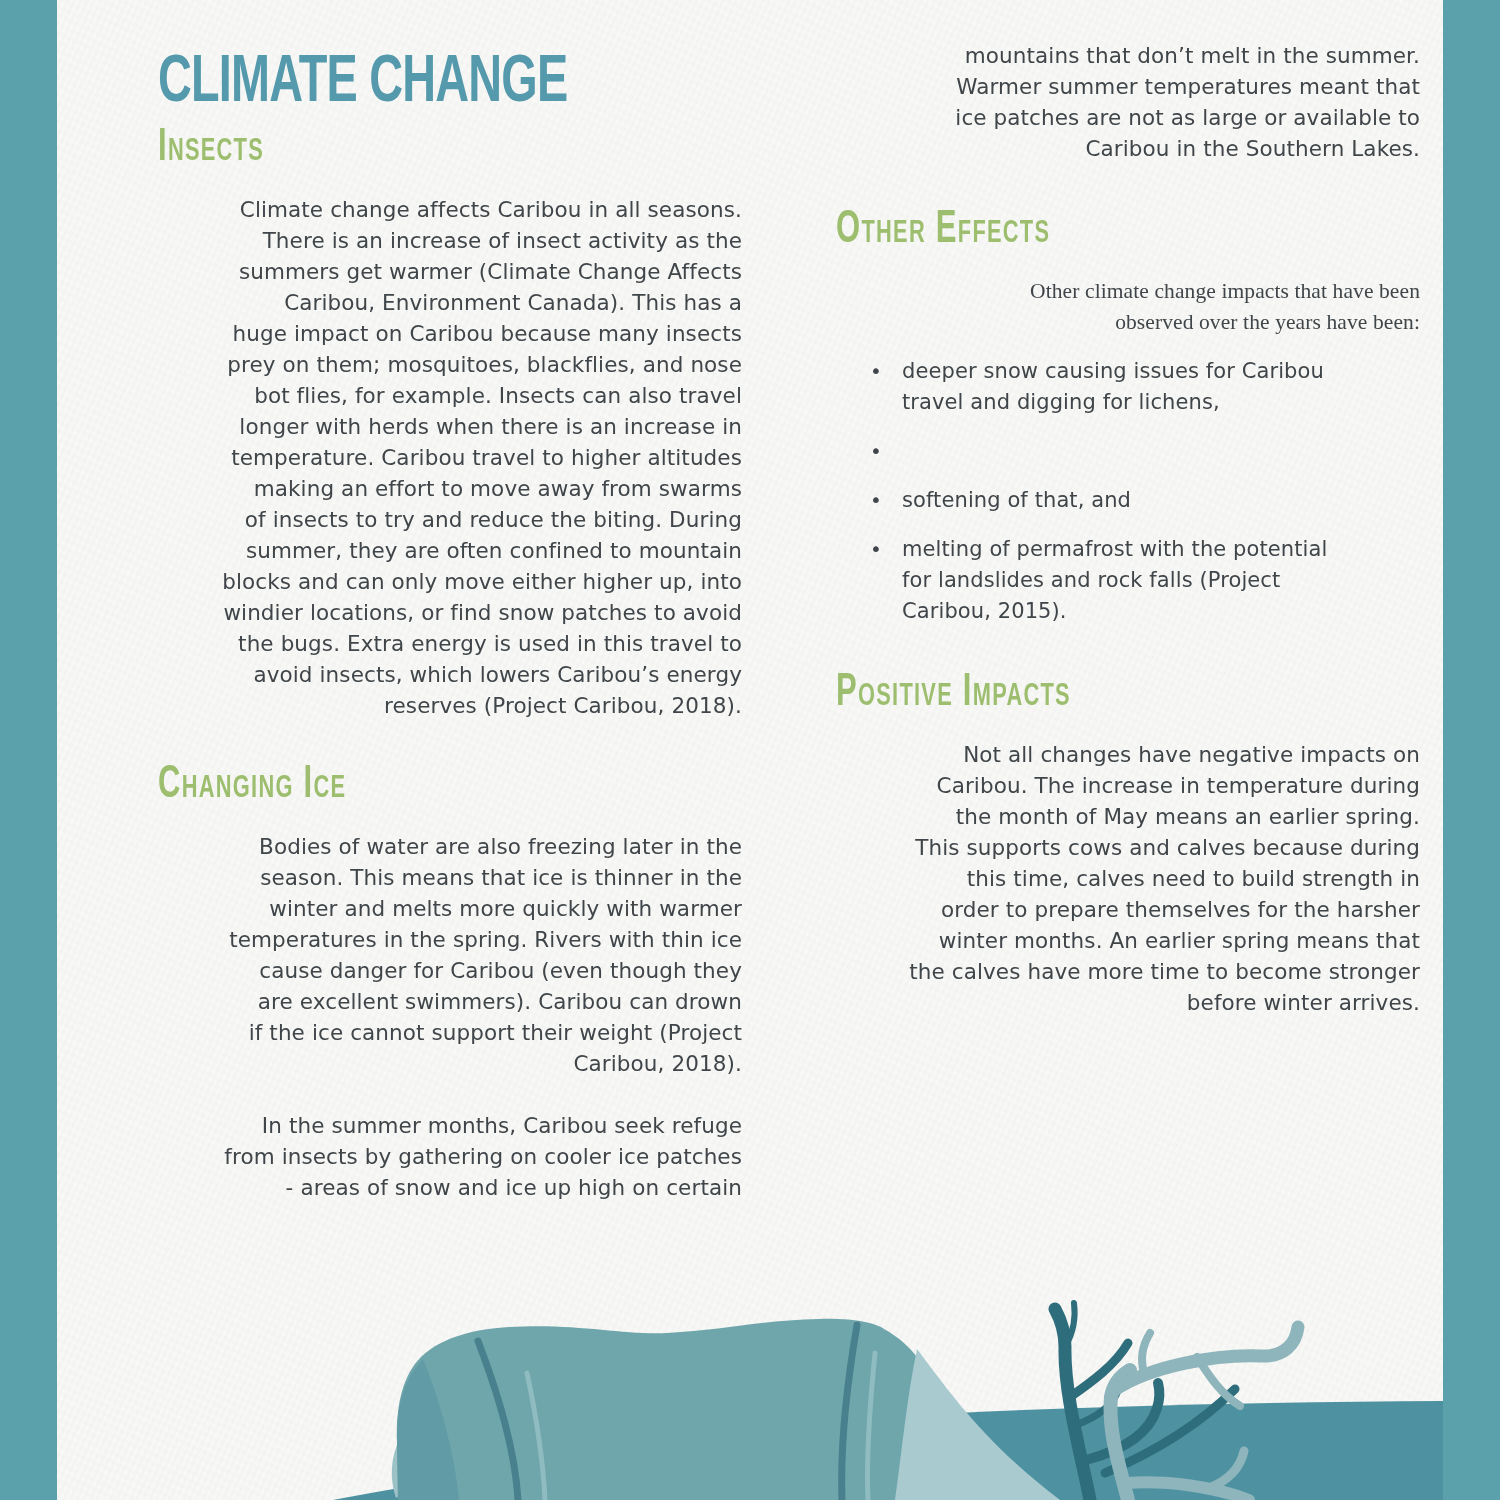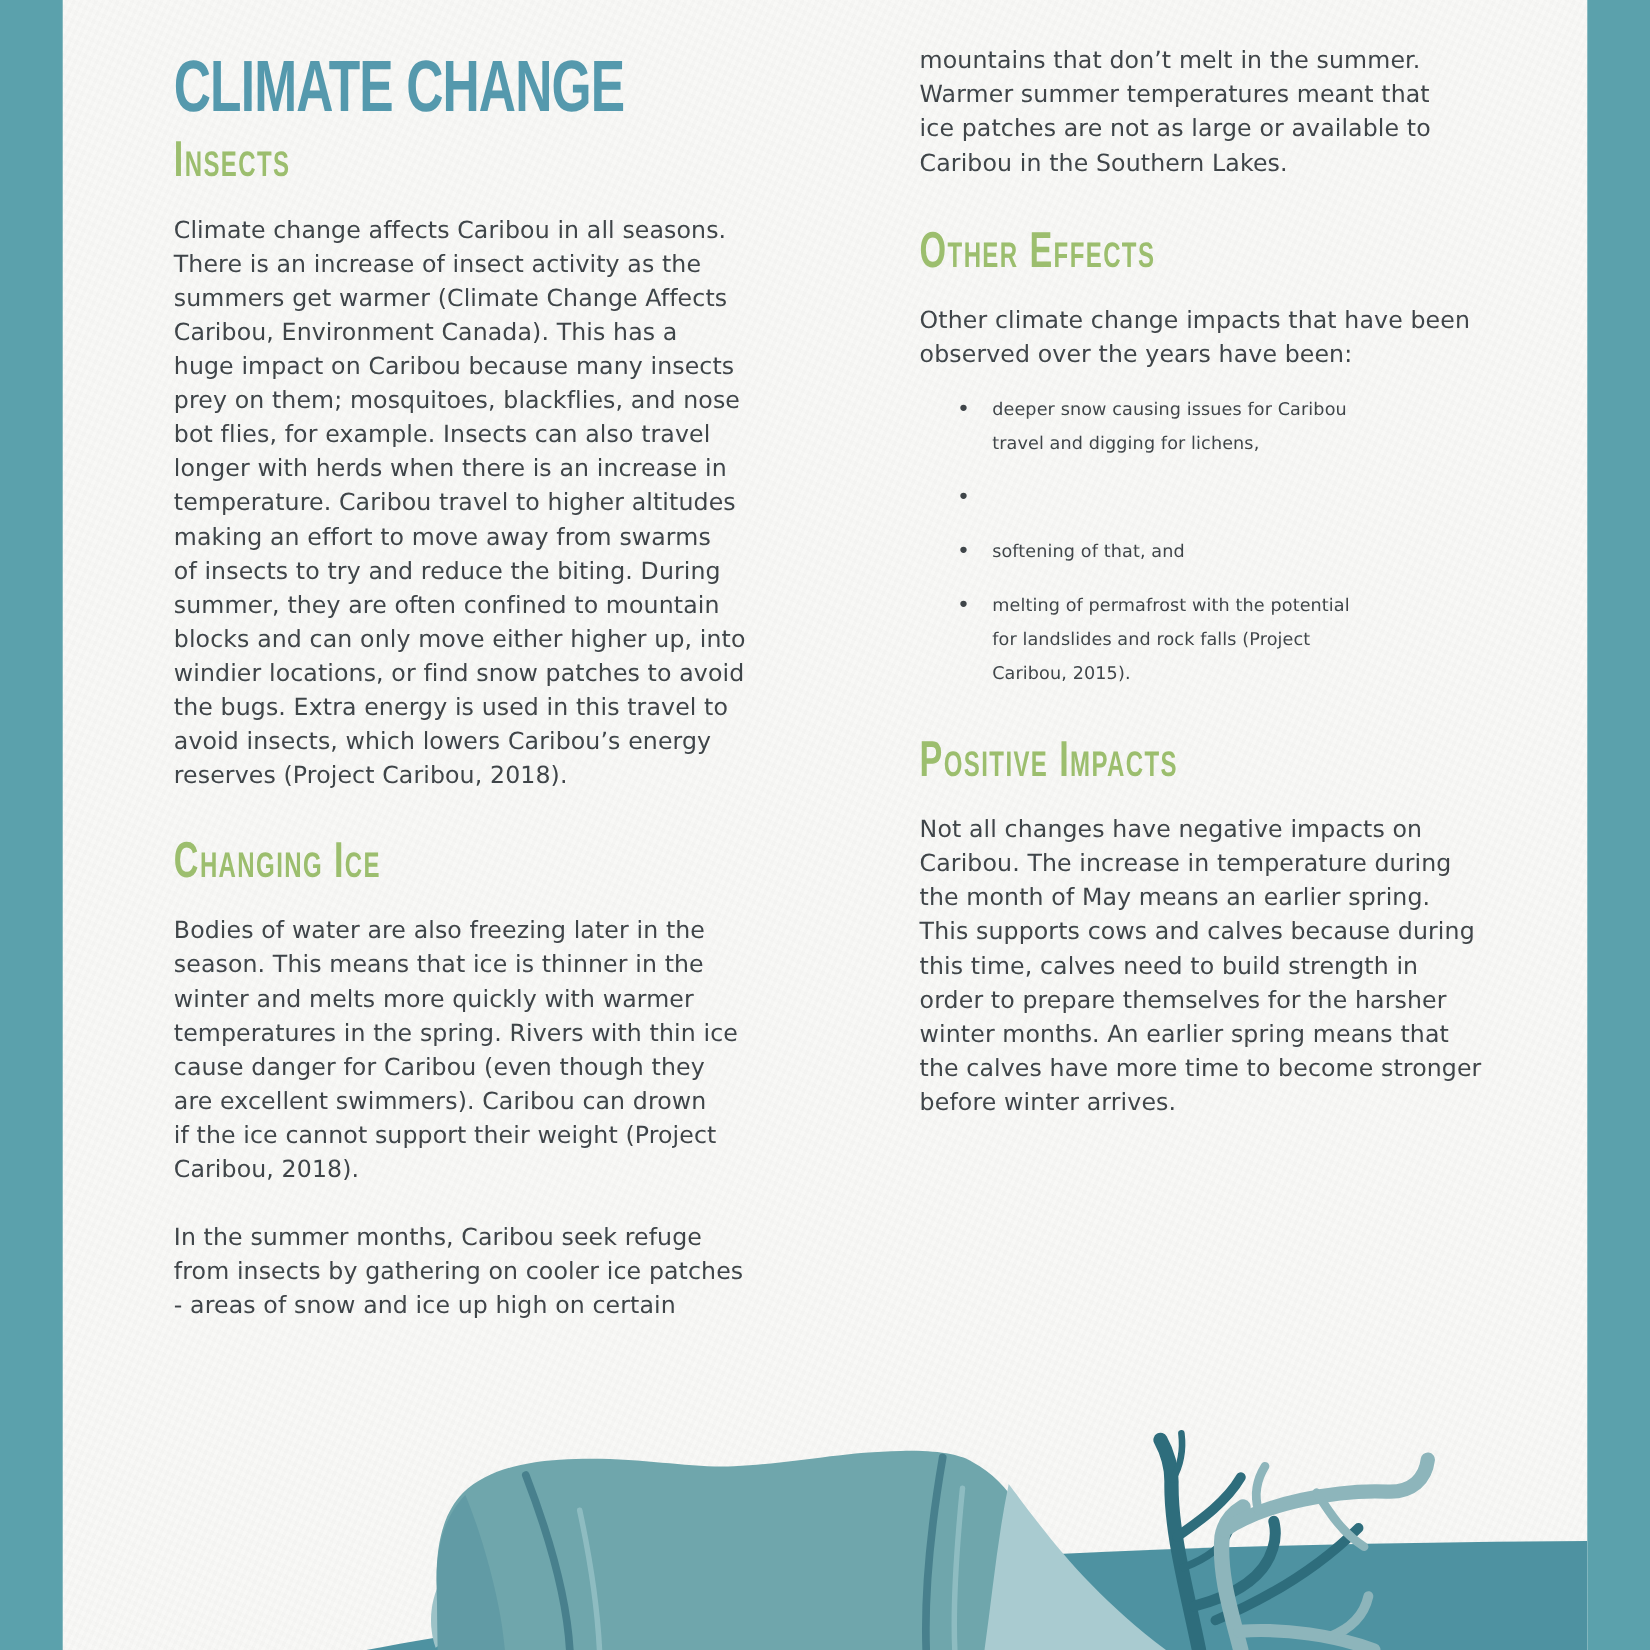--- a/index.html
+++ b/index.html
@@ -53,41 +53,42 @@
   .col-left h2.first-heading{ margin-top:14px; }
   .col-right h2.green-heading{ margin-top:46px; }
 
   p.body-text{
     color:#3f4549;
     font-size:21.5px;
     line-height:31px;
     white-space:pre-line;
     margin-bottom:31px;
     letter-spacing:0.1px;
+    text-align:right;
   }
   ul.bullet-list{
     list-style:none;
     margin:2px 0 28px 0;
     padding-left:34px;
   }
   ul.bullet-list li{
     display:flex;
     align-items:flex-start;
     margin-bottom:18px;
   }
   ul.bullet-list .dot{
     color:#3f4549;
     font-size:20px;
     line-height:31px;
     width:32px;
     flex:0 0 32px;
   }
   ul.bullet-list .li-text{
     color:#3f4549;
-    font-size:16px;
+    font-size:21px;
     line-height:31px;
     white-space:pre-line;
     letter-spacing:0.1px;
   }
   .illustration{
     position:absolute;
     left:57px;
     top:1245px;
     width:1386px;
     height:255px;
@@ -137,21 +138,21 @@
 - areas of snow and ice up high on certain</p>
 </div>
 
 <div class="col col-right">
   <p class="body-text">mountains that don’t melt in the summer.
 Warmer summer temperatures meant that
 ice patches are not as large or available to
 Caribou in the Southern Lakes.</p>
 
   <h2 class="green-heading">Other Effects</h2>
-  <p class="body-text" style="margin-bottom:18px;">Other climate change impacts that have been
+  <p class="body-text" style="margin-bottom:18px;font-family:Liberation Serif, serif;">Other climate change impacts that have been
 observed over the years have been:</p>
 
   <ul class="bullet-list">
     <li>
       <span class="dot">•</span>
       <span class="li-text">deeper snow causing issues for Caribou
 travel and digging for lichens,</span>
     </li>
     <li>
       <span class="dot">•</span>

